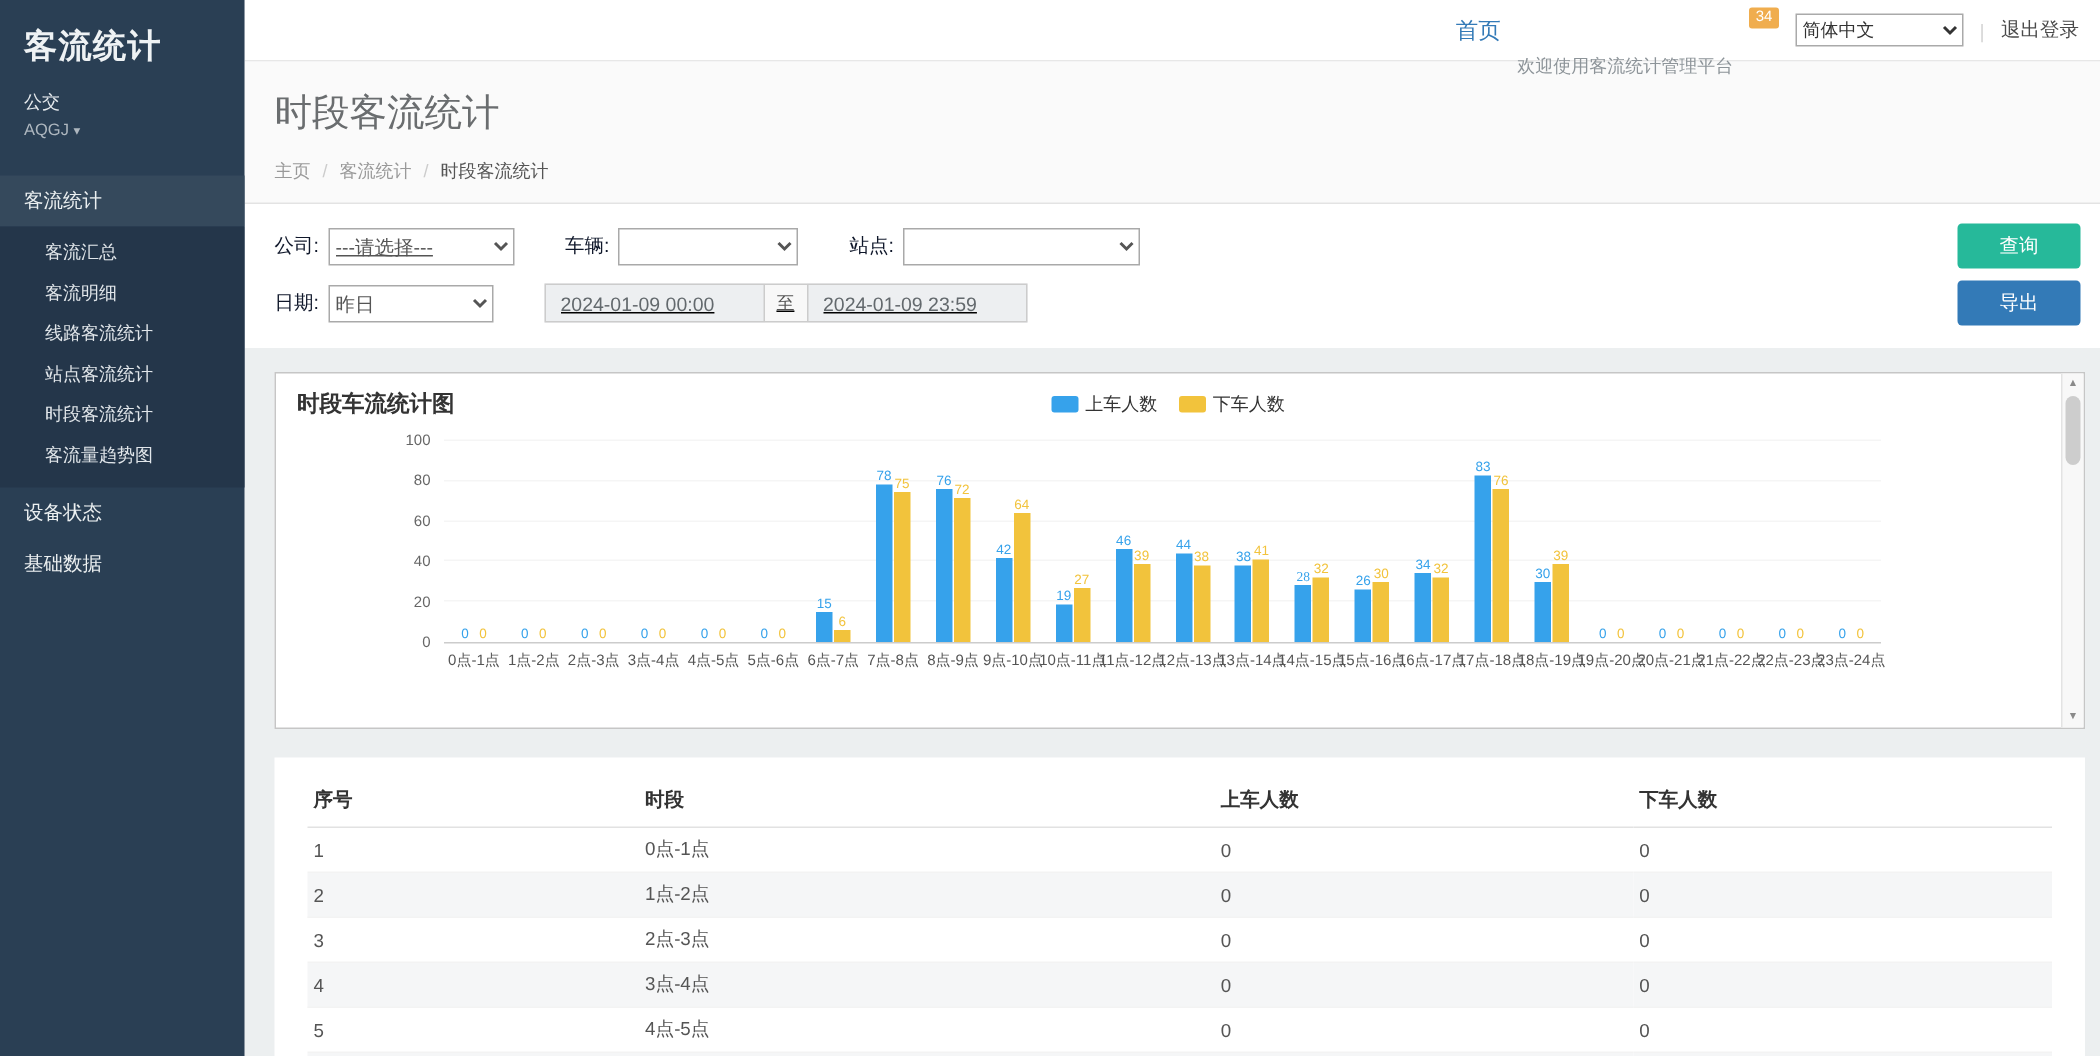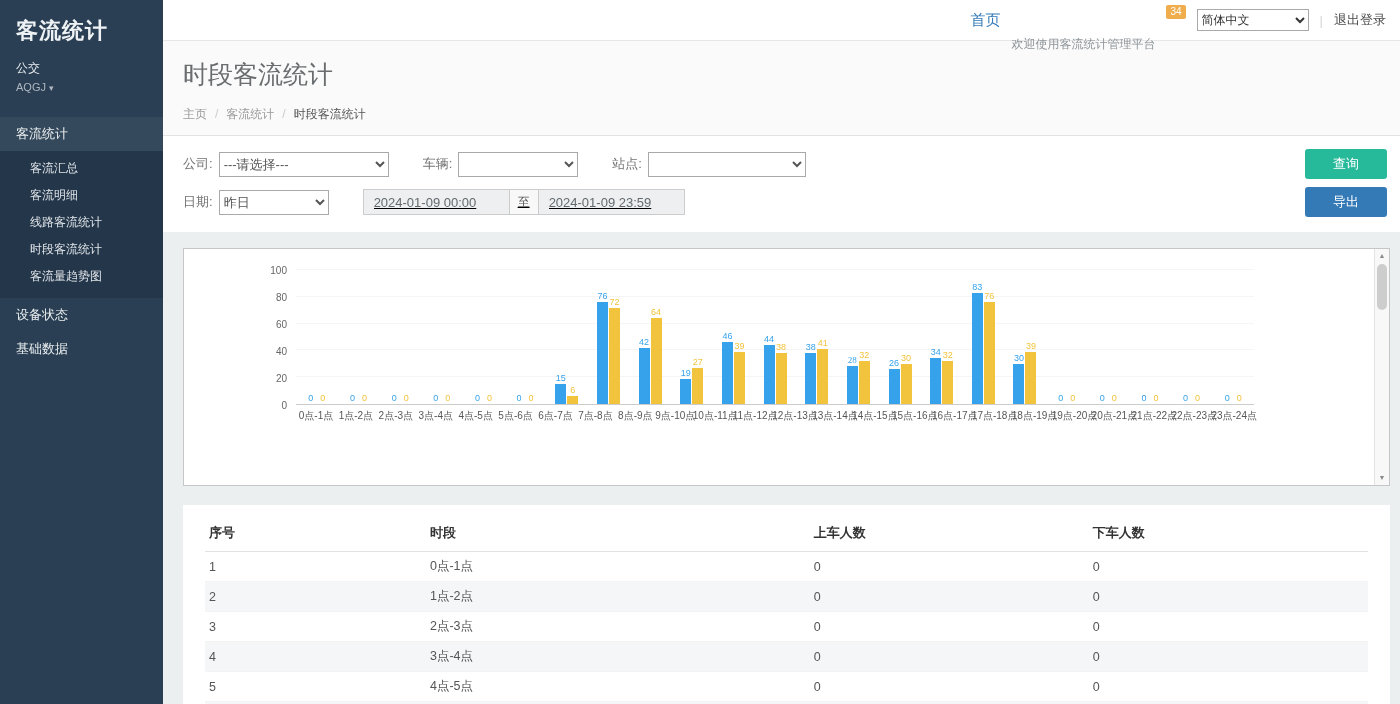--- a/index.html
+++ b/index.html
@@ -34,24 +34,24 @@
   .page-title { font-size:25px; color:#6a6d6f; font-weight:normal; margin:0; }
   .breadcrumb { margin-top:15px; font-size:12px; color:#b3b3b3; }
   .crumb { color:#999; cursor:pointer; }
   .crumb.current { color:#555; cursor:default; }
   .crumb-sep::before { content:"/"; margin:0 8px; color:#ccc; }
 
   
   .filter-band { background:#fff; padding:13px 13px 15px 20px; }
   .filter-row { display:flex; align-items:center; }
   .filter-row + .filter-row { margin-top:8px; }
-  .f-label { font-size:13px; color:#737373; margin-right:6px; }
+  .f-label { font-size:13px; color:#0f172a; margin-right:6px; }
   .f-group { display:flex; align-items:center; margin-right:34px; }
   select.ctl { height:25px; font-size:13px; color:#555; border:1px solid #a9a9a9; background:#fff; }
-  .sel-company { width:170px; } .sel-line { width:130px; } .sel-vehicle { width:120px; } .sel-station { width:158px; } .sel-preset { width:110px; }
+  .sel-company { width:124px;text-decoration:underline; } .sel-line { width:130px; } .sel-vehicle { width:120px; } .sel-station { width:158px; } .sel-preset { width:110px; }
   .date-input { height:26px; width:147px; border:1px solid #ccc; background:#edeff1; color:#63696d; font-size:13px; padding:0 10px; }
   .date-sep { height:26px; display:flex; align-items:center; padding:0 8px; font-size:12px; color:#555; background:#f8f8f8; border-top:1px solid #ccc; border-bottom:1px solid #ccc; }
   .btn { margin-left:auto; border:none; color:#fff; font-size:13px; padding:6px 28px; border-radius:3px; cursor:pointer; }
   .btn-query { background:#26b99a; }
   .btn-export { background:#337ab7; }
 
   
   .chart-card { margin:16px 10px 0 20px; background:#fff; border:1px solid #c6c6c6; height:238px; position:relative; padding:11px 30px 8px 14px; }
   .chart-header { position:relative; height:24px; }
   .chart-title { font-size:15px; font-weight:bold; color:#333; }
@@ -97,20 +97,21 @@
         <span>AQGJ</span><span class="caret">▾</span>
       </div>
     </div>
     <div class="side-menu">
         <div class="menu-section open">
           <div class="menu-head">客流统计</div>
           <div class="menu-children">
             <div class="menu-child">客流汇总</div>
             <div class="menu-child">客流明细</div>
             <div class="menu-child">线路客流统计</div>
+            <div class="menu-child">站点客流统计</div>
             <div class="menu-child">时段客流统计</div>
             <div class="menu-child">客流量趋势图</div>
           </div>
         </div>
         <div class="menu-section">
           <div class="menu-head">设备状态</div>
         </div>
         <div class="menu-section">
           <div class="menu-head">基础数据</div>
         </div>
@@ -165,20 +166,33 @@
         <div class="f-group" style="margin-right:0;text-decoration:underline;">
           <input class="date-input" readonly="" value="2024-01-09 00:00" style="">
           <span class="date-sep">至</span>
           <input class="date-input" readonly="" value="2024-01-09 23:59" style="">
         </div>
         <button class="btn btn-export">导出</button>
       </div>
     </div>
 
     <div class="chart-card">
+      <div class="chart-header">
+        <span class="chart-title">时段车流统计图</span>
+        <div class="legend">
+            <span class="legend-item">
+              <span class="legend-swatch" style="background: rgb(54, 162, 235);"></span>
+              <span>上车人数</span>
+            </span>
+            <span class="legend-item">
+              <span class="legend-swatch" style="background: rgb(242, 195, 60);"></span>
+              <span>下车人数</span>
+            </span>
+          </div>
+      </div>
       <div class="chart-body">
         <div class="y-axis">
             <div class="ytick" style="bottom: 0%;">0</div>
             <div class="ytick" style="bottom: 20%;">20</div>
             <div class="ytick" style="bottom: 40%;">40</div>
             <div class="ytick" style="bottom: 60%;">60</div>
             <div class="ytick" style="bottom: 80%;">80</div>
             <div class="ytick" style="bottom: 100%;">100</div>
           </div>
         <div class="plot-wrap">
@@ -253,20 +267,30 @@
                   <span class="bar-value" style="color: rgb(54, 162, 235);">15</span>
                   <div class="bar" style="height: 15%; background: rgb(54, 162, 235);"></div>
                 </div>
                 <div class="bar-col">
                   <span class="bar-value" style="color: rgb(242, 195, 60);">6</span>
                   <div class="bar" style="height: 6%; background: rgb(242, 195, 60);"></div>
                 </div>
               </div>
               <div class="bar-group">
                 <div class="bar-col">
+                  <span class="bar-value" style="color: rgb(54, 162, 235);">78</span>
+                  <div class="bar" style="height: 78%; background: rgb(54, 162, 235);"></div>
+                </div>
+                <div class="bar-col">
+                  <span class="bar-value" style="color: rgb(242, 195, 60);">75</span>
+                  <div class="bar" style="height: 75%; background: rgb(242, 195, 60);"></div>
+                </div>
+              </div>
+              <div class="bar-group">
+                <div class="bar-col">
                   <span class="bar-value" style="color: rgb(54, 162, 235);">76</span>
                   <div class="bar" style="height: 76%; background: rgb(54, 162, 235);"></div>
                 </div>
                 <div class="bar-col">
                   <span class="bar-value" style="color: rgb(242, 195, 60);">72</span>
                   <div class="bar" style="height: 72%; background: rgb(242, 195, 60);"></div>
                 </div>
               </div>
               <div class="bar-group">
                 <div class="bar-col">

